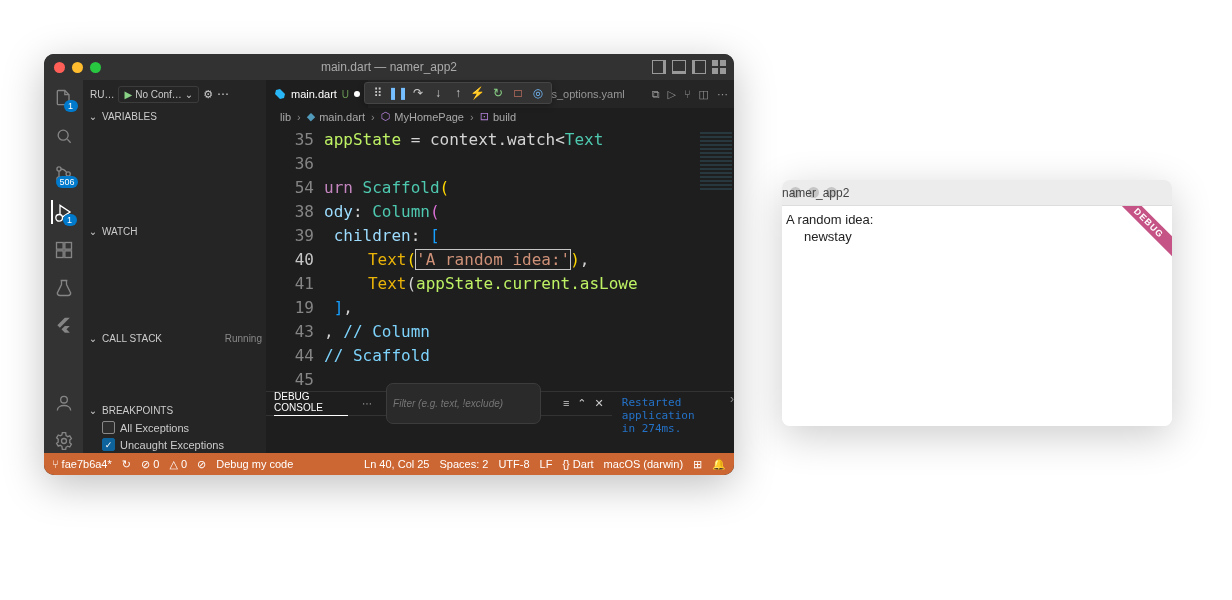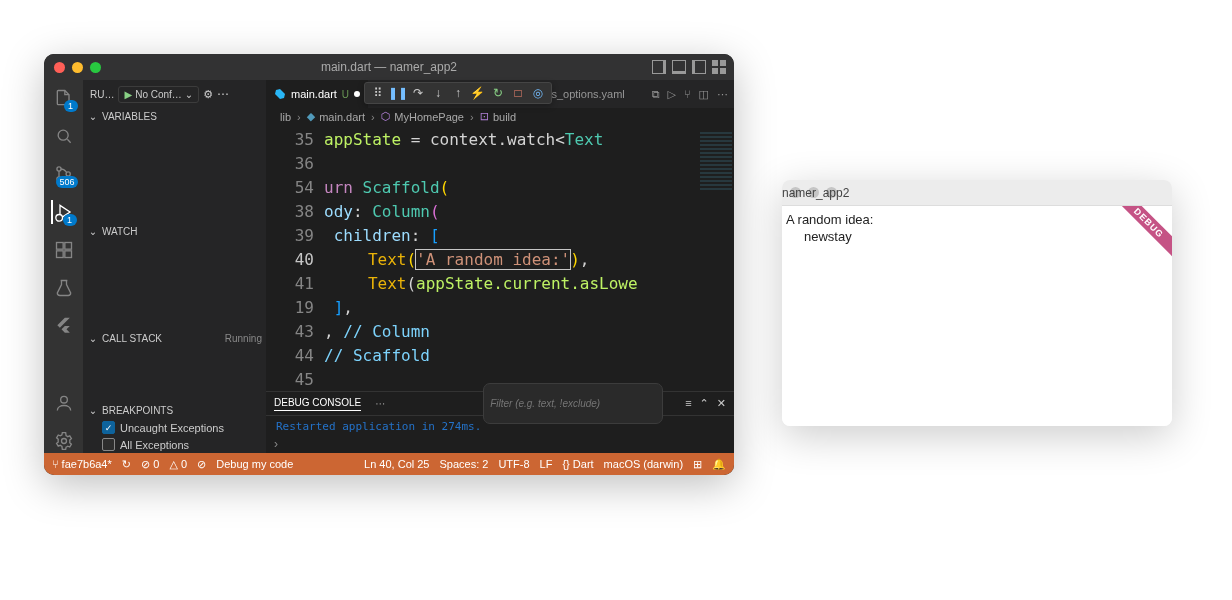--- a/index.html
+++ b/index.html
@@ -194,21 +194,21 @@
   }
   .minimap::before {
     content: ""; position: absolute; left: 2px; right: 2px; top: 6px; height: 60px;
     background: repeating-linear-gradient(#3a6a7a 0 2px, transparent 2px 4px);
     opacity: .5;
   }
 
   
   .console {
     height: 62px; background: #1e1e1e; border-top: 1px solid #333;
-    display: flex; flex-direction: column;
+    display: flex; 
   }
   .console-tabs {
     height: 24px; display: flex; align-items: center;
     font-size: 10px; color: #a0a0a0; text-transform: uppercase;
     padding-left: 8px; gap: 14px; border-bottom: 1px solid #333;
   }
   .console-tabs .active { color: #fff; border-bottom: 1px solid #fff; padding-bottom: 2px; }
   .console-tabs .filter {
     margin-left: auto; text-transform: none;
     background: #2a2a2a; border: 1px solid #3c3c3c; border-radius: 7px;
@@ -393,26 +393,26 @@
         <span class="status">Running</span>
       </div>
       <div class="sec-body flex"></div>
 
       <div class="sec-header">
         <span class="chev">⌄</span>
         <span>BREAKPOINTS</span>
       </div>
       <div class="sec-body">
         <div class="bp-row">
+          <span class="checkbox"></span>
+          <span>All Exceptions</span>
+        </div>
+        <div class="bp-row">
           <span class="checkbox checked"></span>
           <span>Uncaught Exceptions</span>
-        </div>
-        <div class="bp-row">
-          <span class="checkbox"></span>
-          <span>All Exceptions</span>
         </div>
       </div>
     </div>
 
     <div class="editor-area">
       <div class="tabbar">
         <div class="tab">
           <svg class="dart-icon" viewBox="0 0 24 24" fill="#29b6f6">
               <path d="M4 4l8-2 10 10-2 8-8 2L2 12l2-8z"></path>
             </svg>

